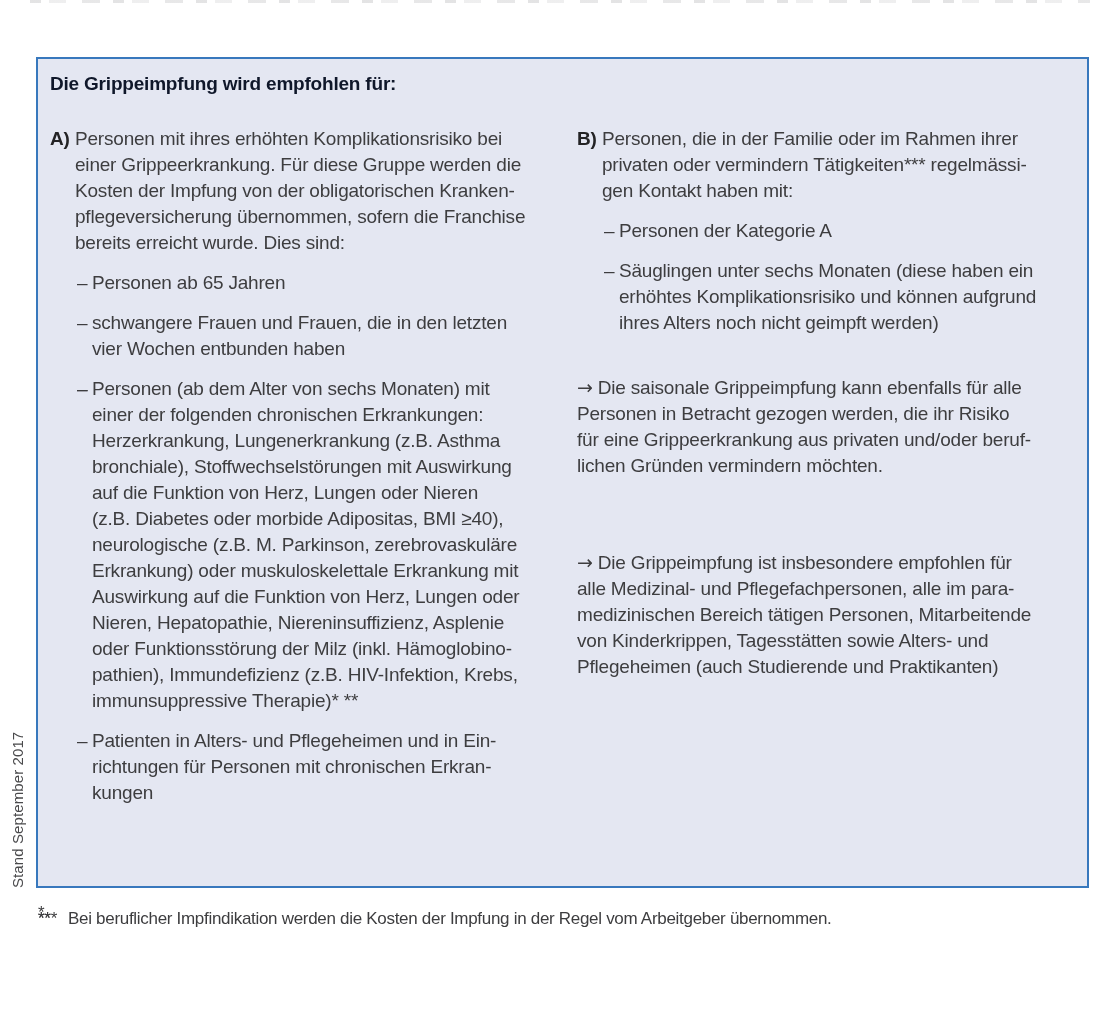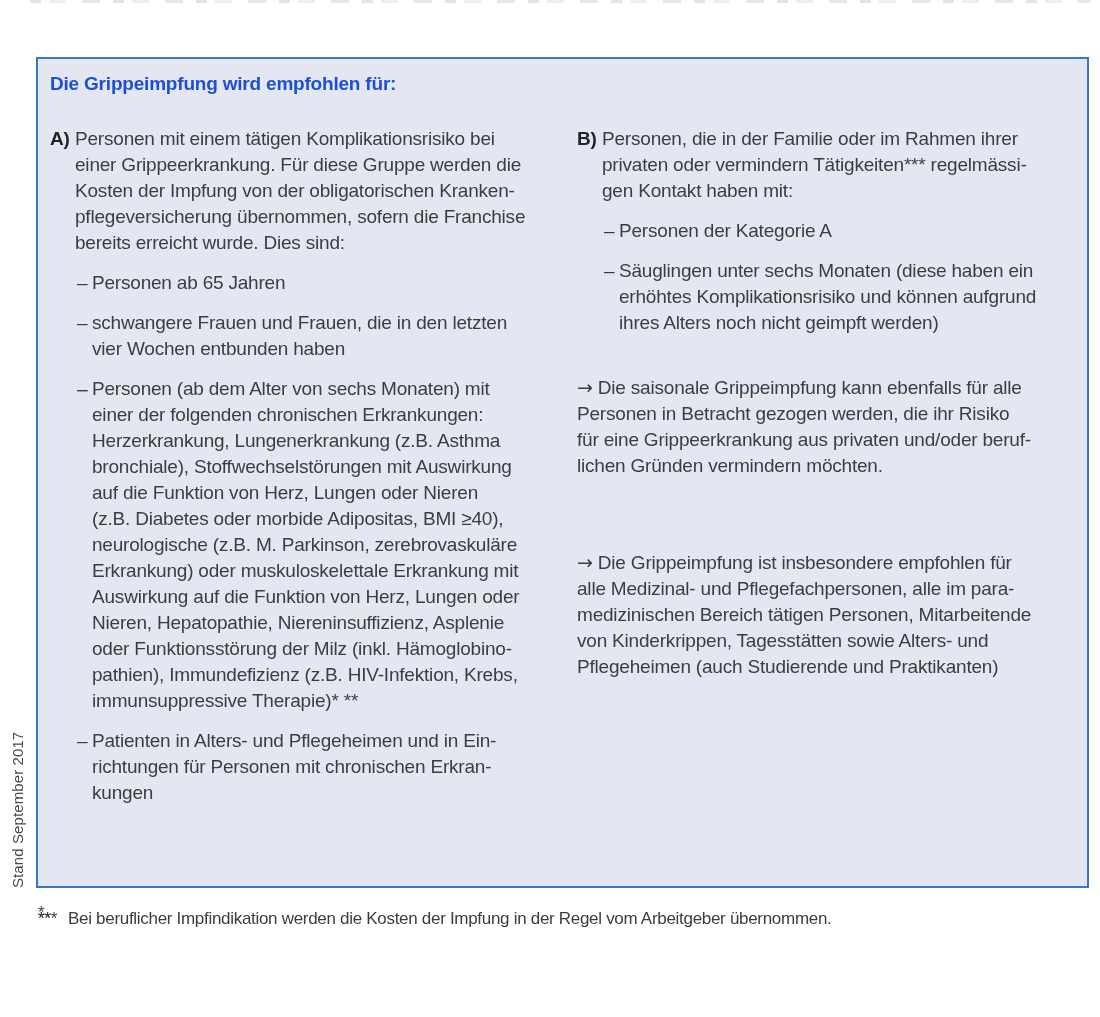--- a/index.html
+++ b/index.html
@@ -33,21 +33,21 @@
 
   .box {
     position: absolute; top: 57px; left: 36px;
     width: 1053px; height: 831px; box-sizing: border-box;
     background: #e4e7f2;
     border: 2px solid #3878bd;
     padding: 13px 10px 0 12px;
   }
   .box-header {
     font-weight: 700; font-size: 19px; line-height: 23px;
-    color: #1d4ed8; letter-spacing: -0.2px; white-space: pre;
+    color: #0f172a; letter-spacing: -0.2px; white-space: pre;
     margin-bottom: 31px;
   }
   .columns { display: flex; align-items: flex-start; }
   .col { font-size: 19px; line-height: 26px; letter-spacing: -0.2px; }
   .col-a { flex: 0 0 517px; }
   .col-b { margin-left: 10px; flex: 1 1 auto; }
 
   .lead { position: relative; padding-left: 25px; margin: 0; }
   .lead-label {
     position: absolute; left: 0; top: 0;
@@ -92,21 +92,21 @@
   <div class="stand">Stand September 2017</div>
 
   <div class="box">
     <div class="box-header">Die Grippeimpfung wird empfohlen für:</div>
 
     <div class="columns">
 
       <div class="col col-a">
         <div class="lead">
           <span class="lead-label">A)</span>
-          <span class="lead-text">Personen mit einem tätigen Komplikationsrisiko bei
+          <span class="lead-text">Personen mit ihres erhöhten Komplikationsrisiko bei
 einer Grippeerkrankung. Für diese Gruppe werden die
 Kosten der Impfung von der obligatorischen Kranken-
 pflegeversicherung übernommen, sofern die Franchise
 bereits erreicht wurde. Dies sind:</span>
         </div>
         <ul class="dash-list">
           <li><span class="dash">–</span><span class="item-text">Personen ab 65 Jahren</span></li>
           <li><span class="dash">–</span><span class="item-text">schwangere Frauen und Frauen, die in den letzten
 vier Wochen entbunden haben</span></li>
           <li><span class="dash">–</span></li>

